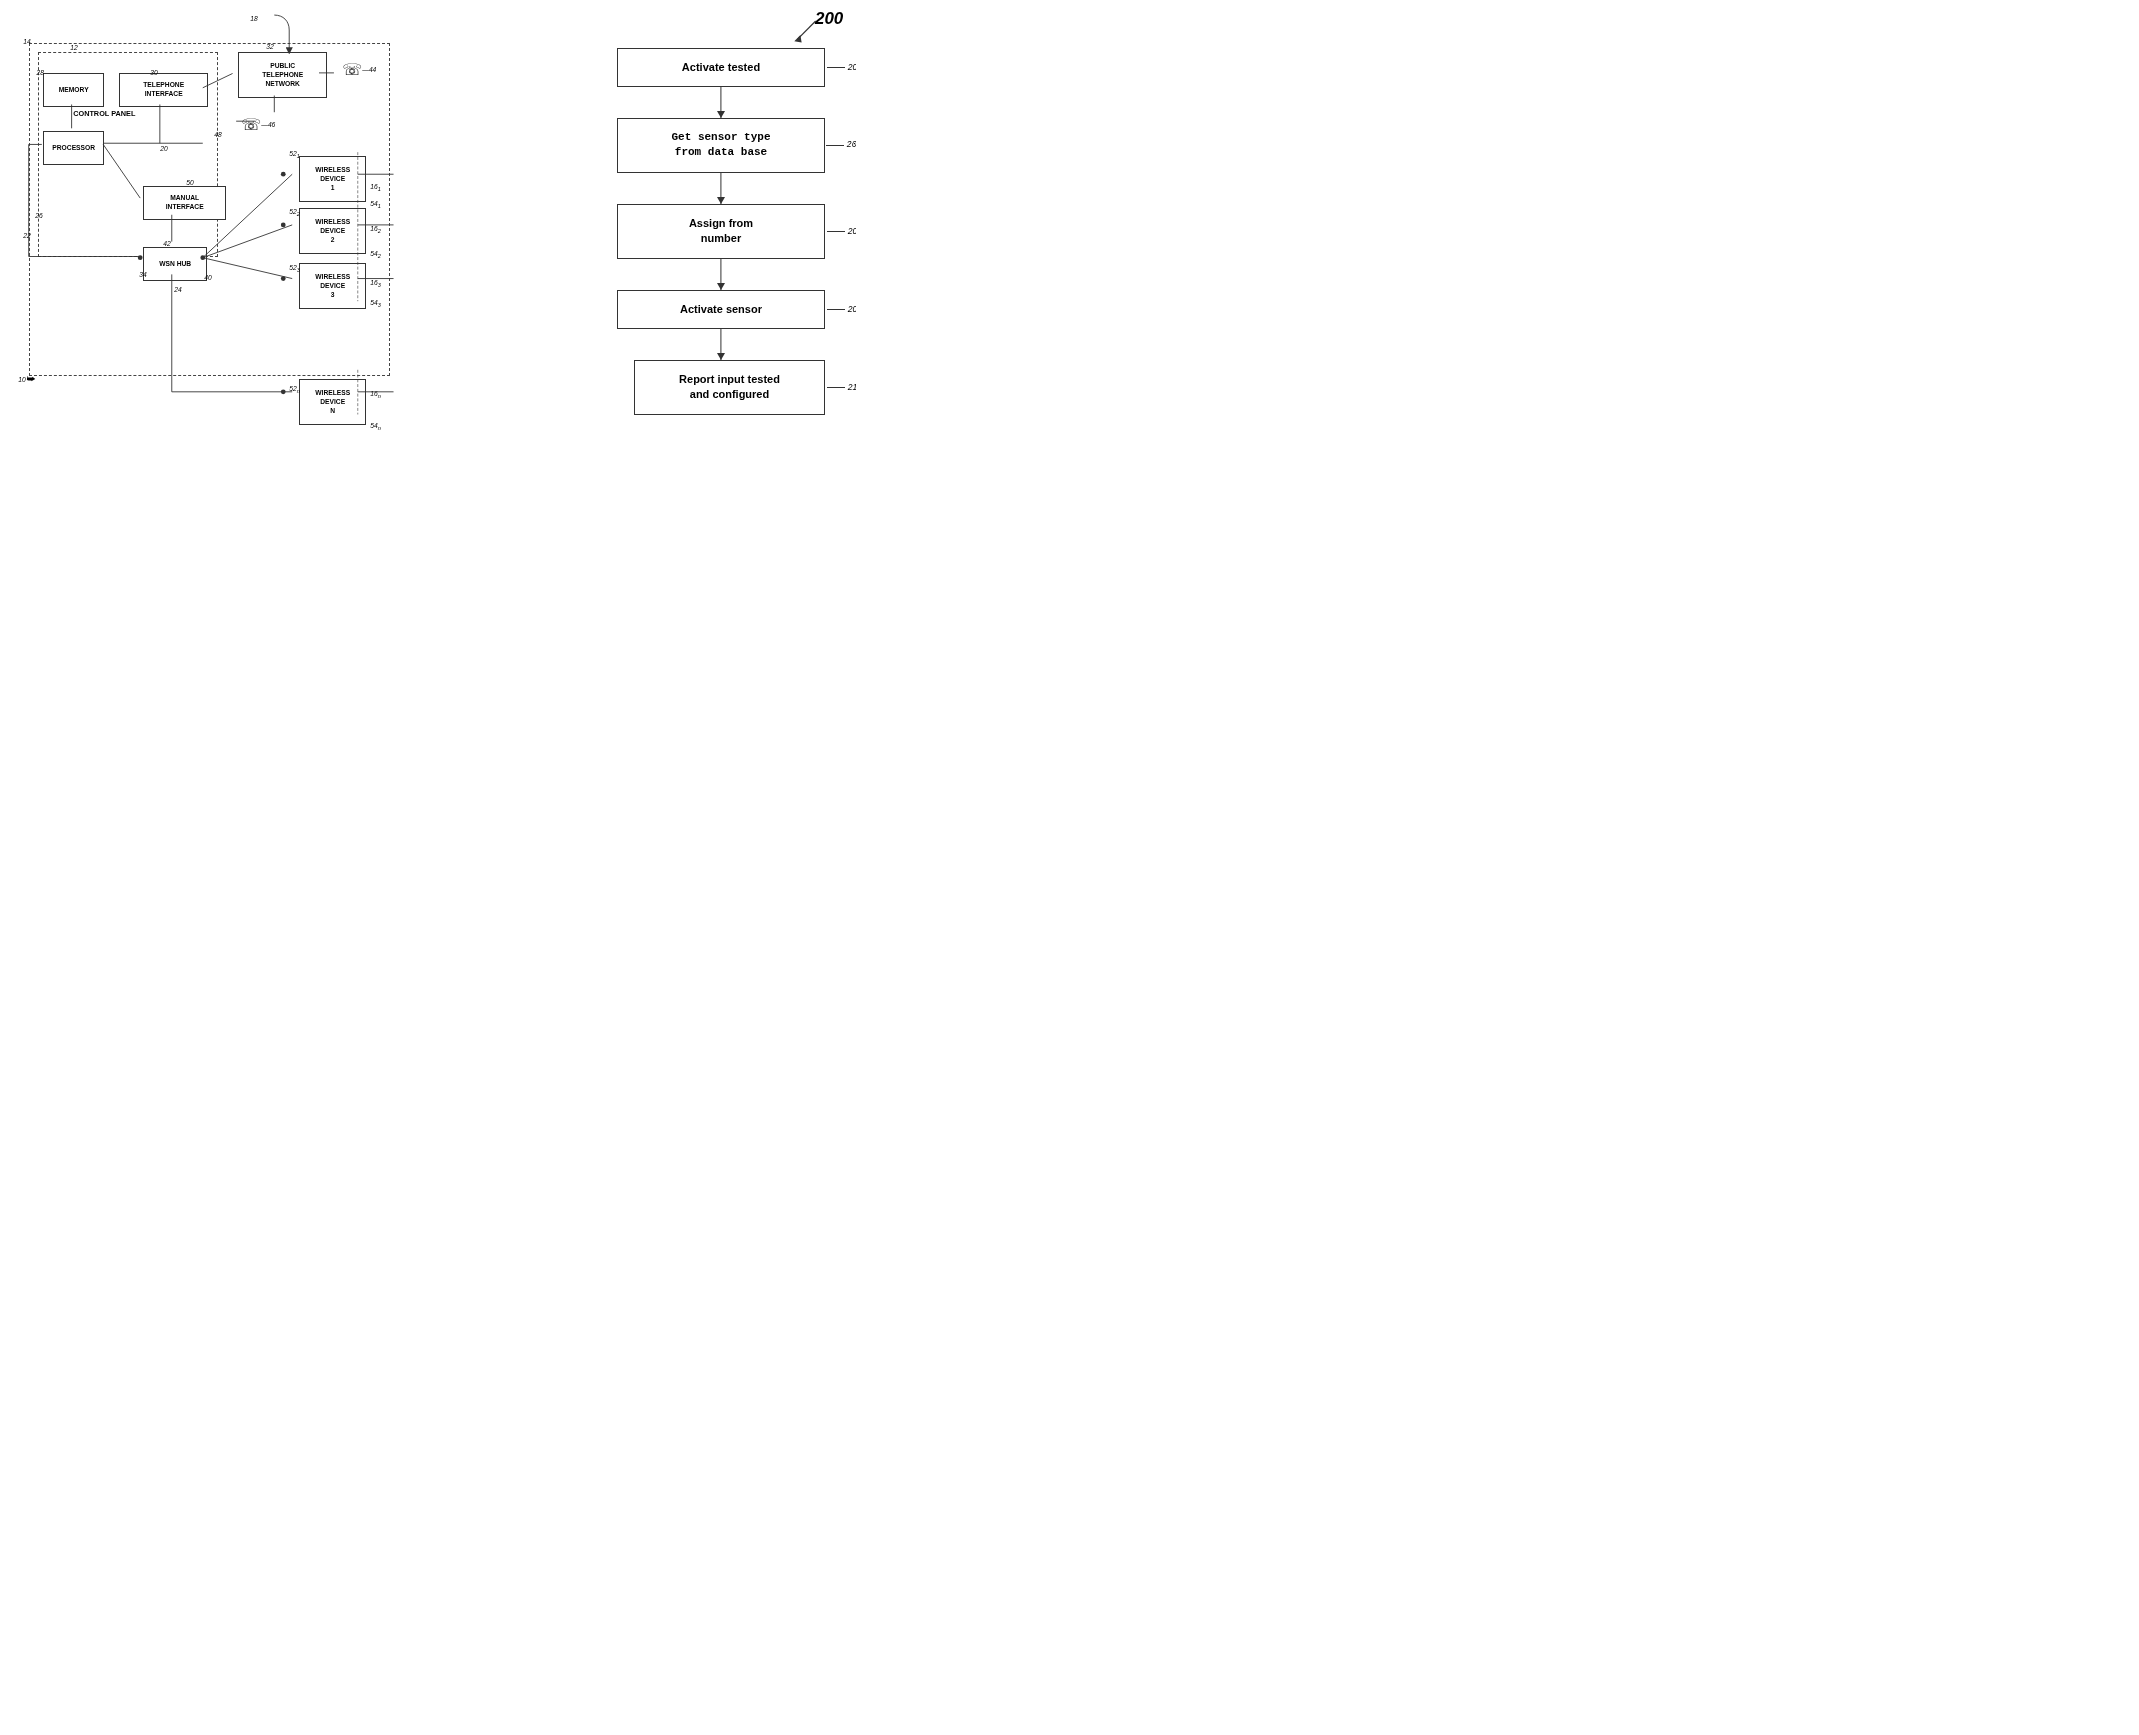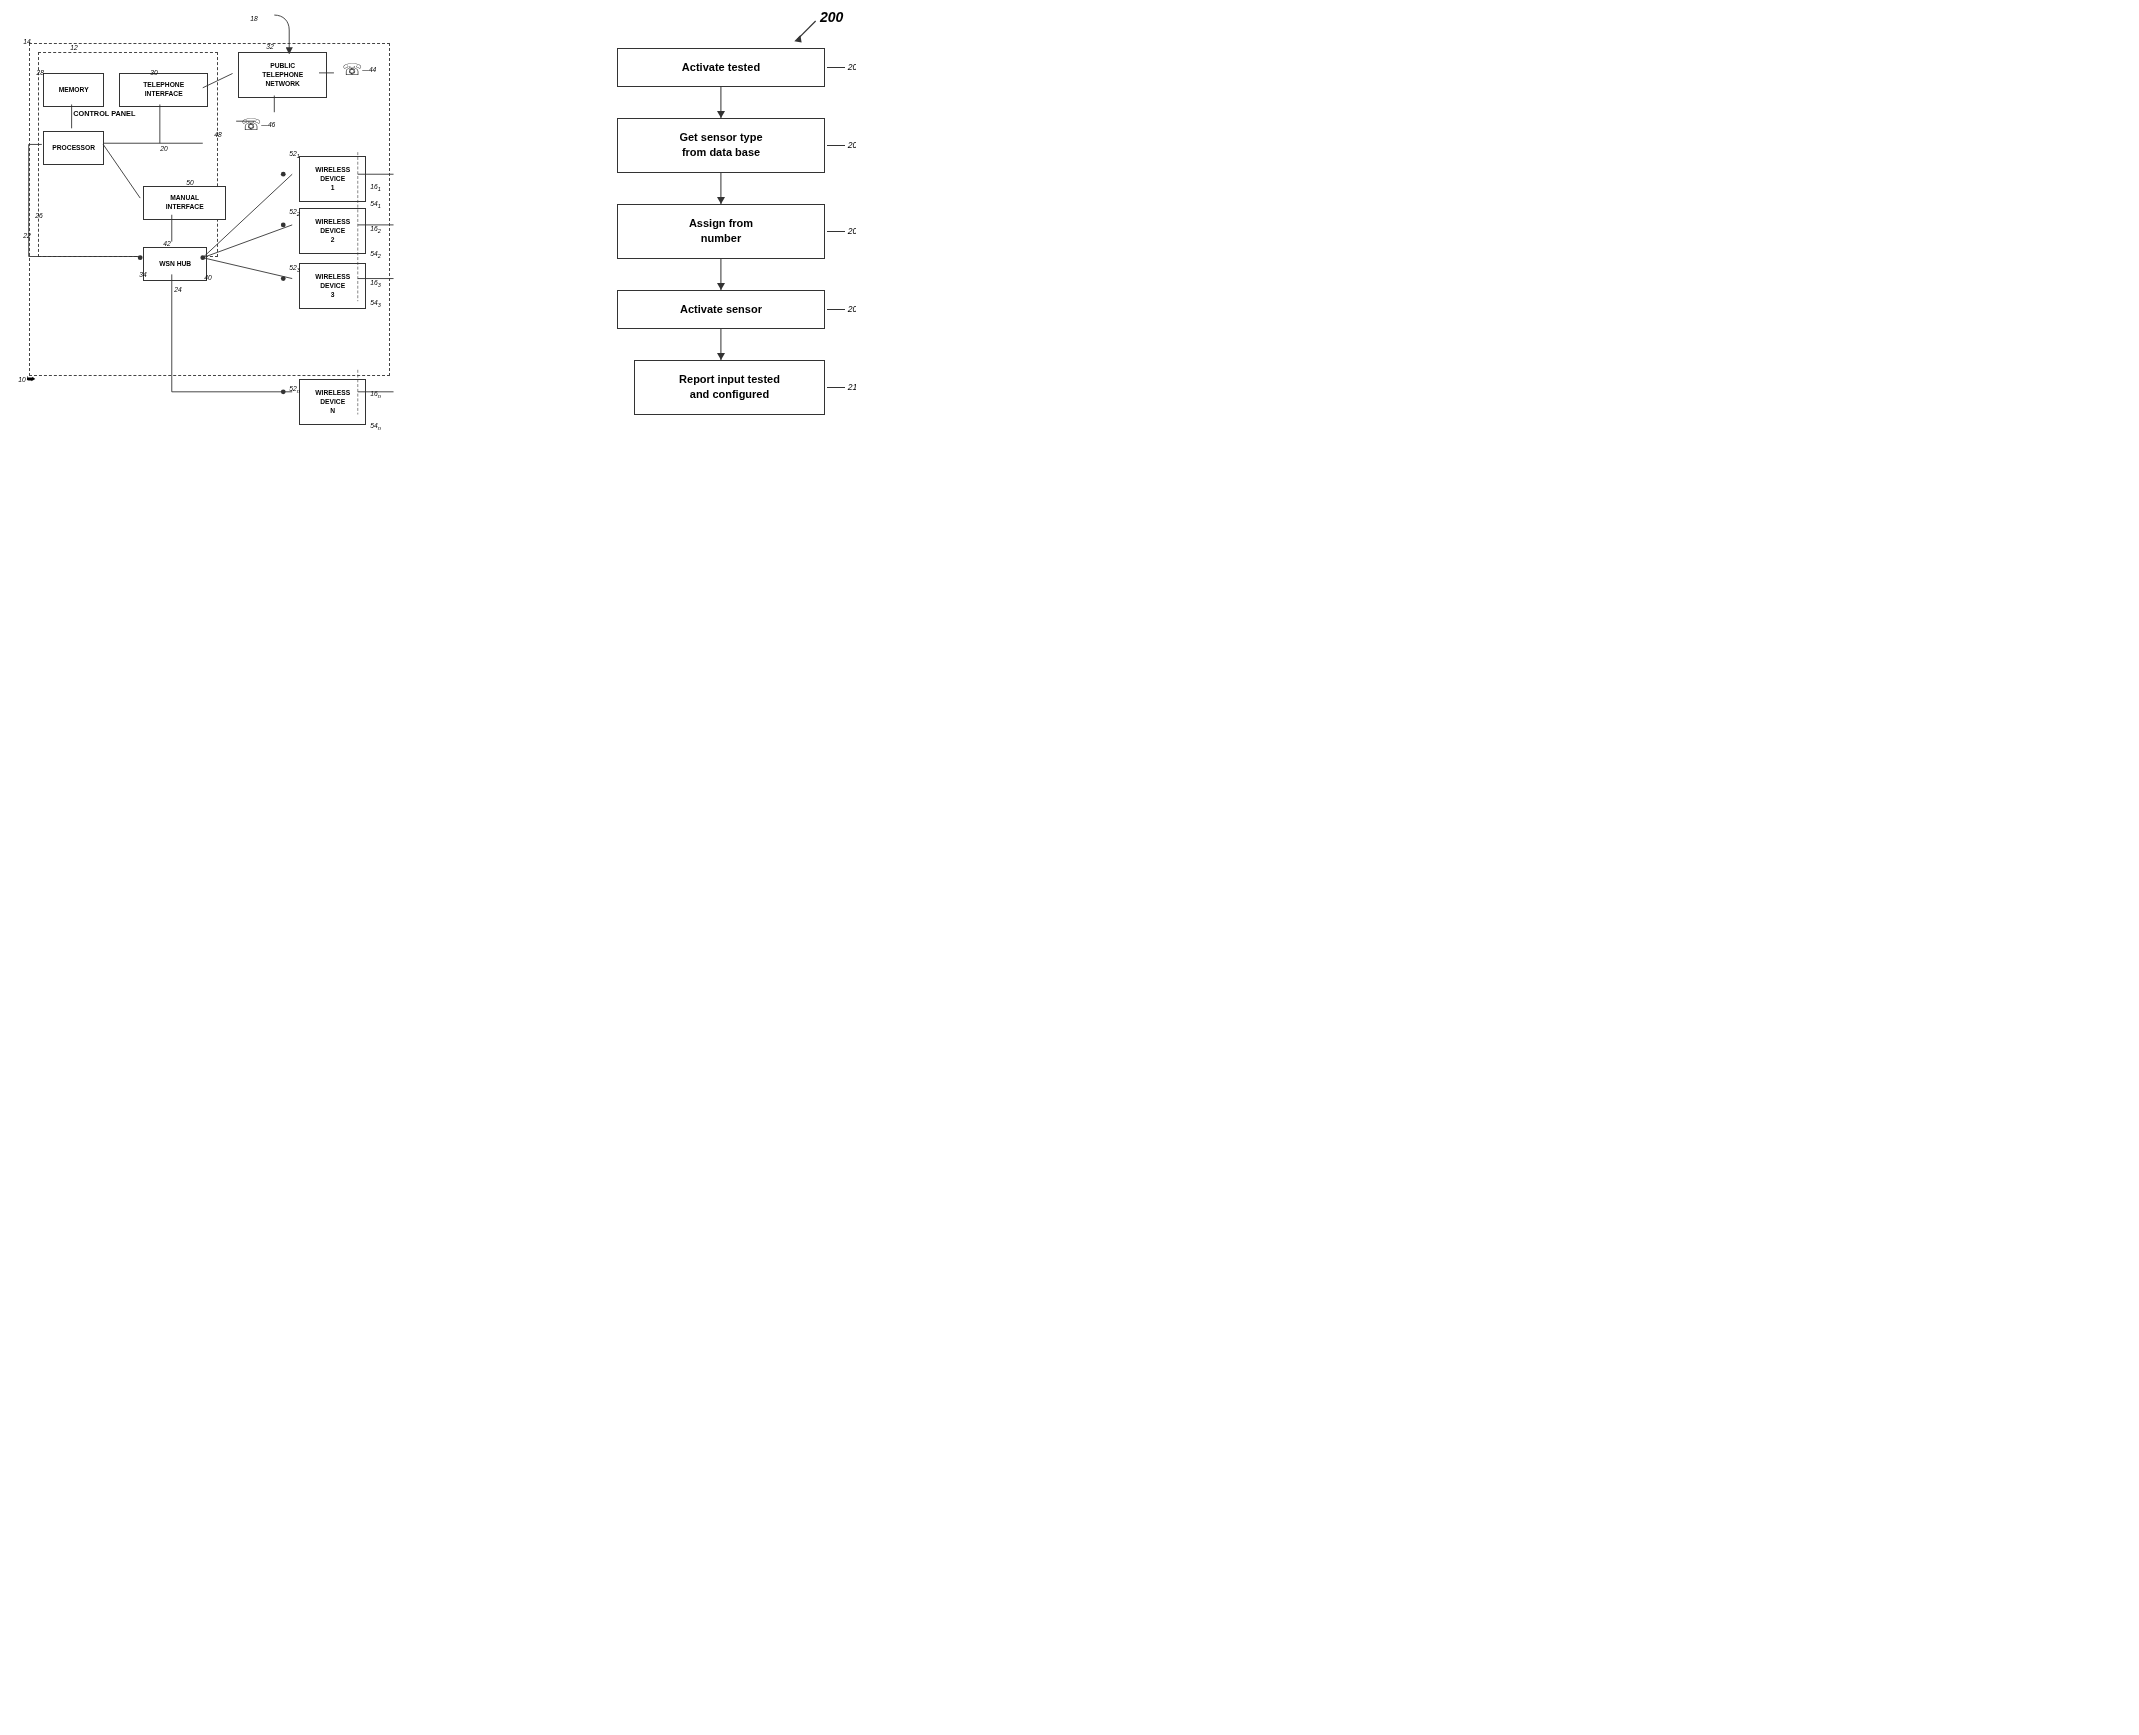--- a/index.html
+++ b/index.html
@@ -267,41 +267,41 @@
           <path d="M0,0 L8,4 L0,8 Z" fill="#333"></path>
         </marker>
       </defs>
     </svg>
 
   </div>
 
   <div class="right-flow" style="right:31px; top:18.3px;">
 
     <div style="text-align:right; margin-bottom:4.9px; margin-right:0px; position:relative;">
-      <span style="font-size:14px; font-weight:bold; font-style:italic; position:absolute; right:-18.3px; top:-9.2px;">200</span>
+      <span style="font-size:17px; font-weight:bold; font-style:italic; position:absolute; right:-18.3px; top:-9.2px;">200</span>
 
       <svg width="37" height="24.4" style="margin-left:171px; display:block;" viewBox="0 0 60 40">
         <line x1="45" y1="5" x2="15" y2="35" stroke="#333" stroke-width="2"></line>
         <polygon points="10,38 20,28 22,40" fill="#333"></polygon>
       </svg>
     </div>
 
     <div style="position:relative;">
       <div class="flow-box">
         <span>Activate tested</span>
       </div>
       <div style="position:absolute; right:-37px; top:50%; transform:translateY(-50%); display:flex; align-items:center;">
         <div style="width:18.3px; height:1.2px; background:#333; margin-right:2.4px;"></div>
         <span style="font-size:8.6px; font-style:italic;">202</span>
       </div>
     </div>
 
     <div class="flow-arrow"></div>
 
-    <div style="position:relative;">
+    <div style="position:relative;font-family:Liberation Mono, monospace;">
       <div class="flow-box">
         <span style="white-space:pre-line;">Get sensor type
 from data base</span>
       </div>
       <div style="position:absolute; right:-37px; top:50%; transform:translateY(-50%); display:flex; align-items:center;">
         <div style="width:18.3px; height:1.2px; background:#333; margin-right:2.4px;"></div>
         <span style="font-size:8.6px; font-style:italic;">204</span>
       </div>
     </div>
 

